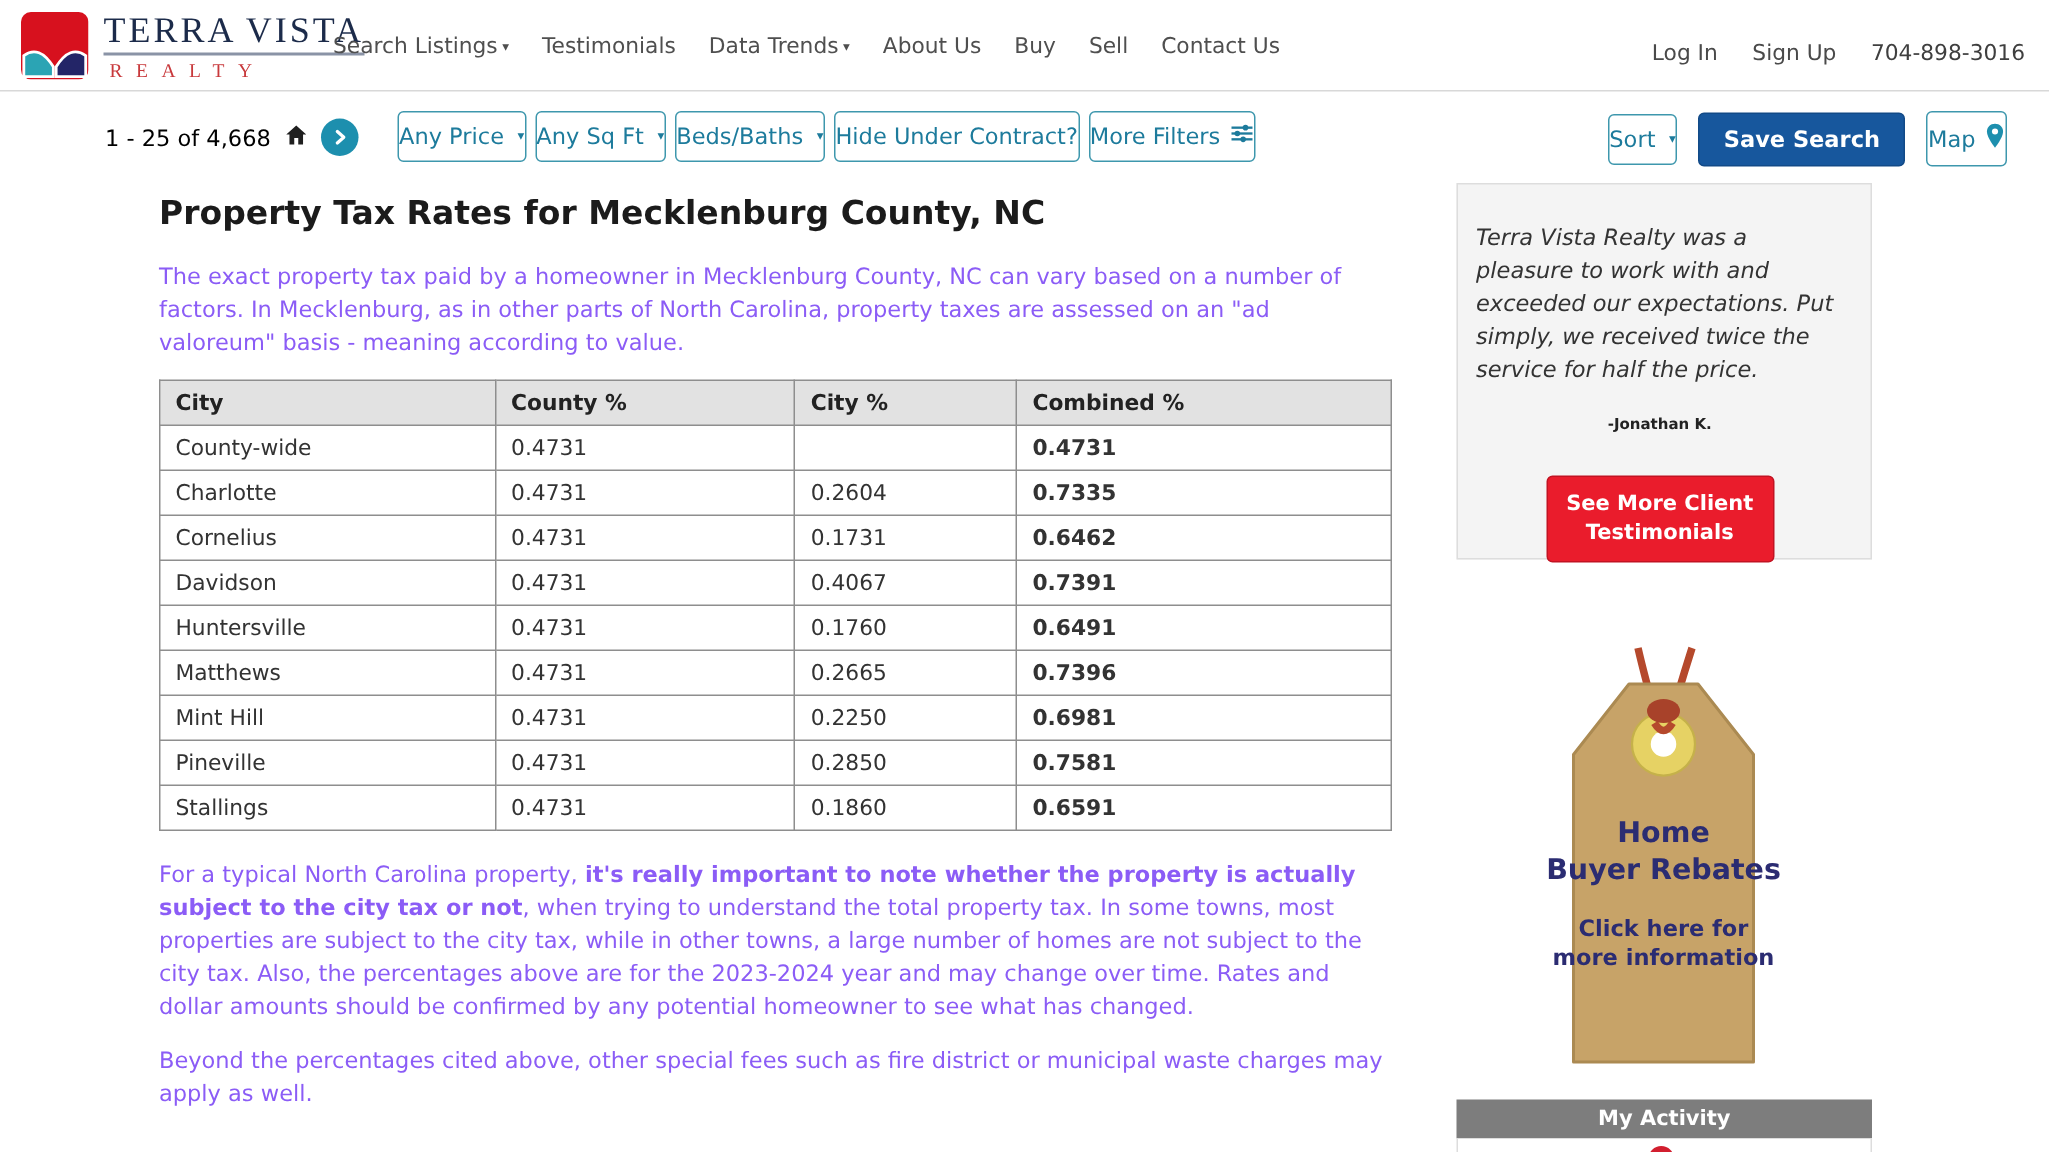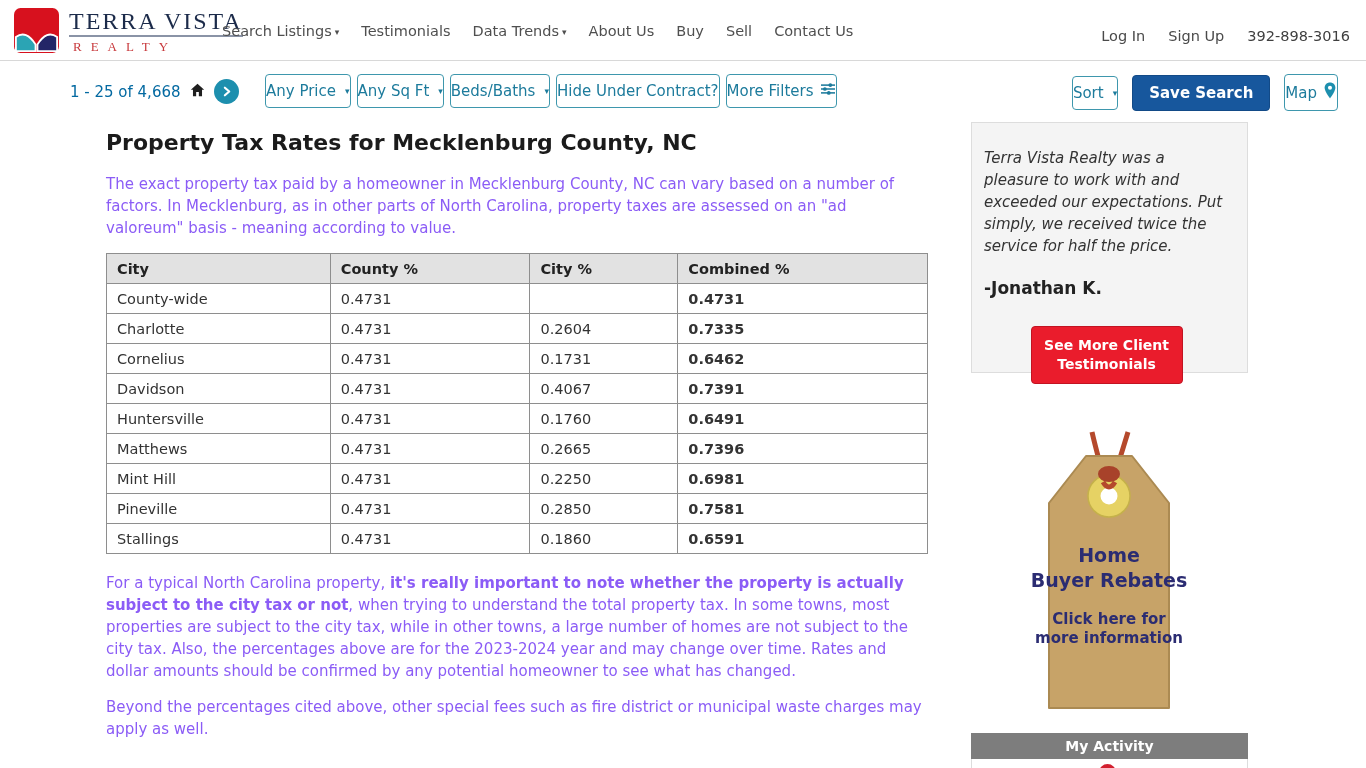--- a/index.html
+++ b/index.html
@@ -21,21 +21,21 @@
   .nav { position:absolute; left:222px; top:0; height:61px; display:flex; align-items:center; gap:22px; }
   .nav-item { font-size:14.5px; color:#4f4f4f; cursor:pointer; white-space:nowrap; }
   .caret { font-size:9px; color:#4f4f4f; margin-left:3px; vertical-align:1px; }
   .nav-right { position:absolute; right:16px; top:0; height:71px; display:flex; align-items:center; gap:23px; }
   .nav-right .nav-item { color:#4a4a4a; }
   .phone { font-size:14.5px; color:#3f3f3f; }
 
   
   .filterbar { position:absolute; left:0; top:61px; width:1366px; height:52px; }
   .results { position:absolute; left:70px; top:18px; display:flex; align-items:center; gap:8px;
-             font-size:15px; color:#0369a1; }
+             font-size:15px; color:#000000; }
   .next-btn { width:25px; height:25px; border-radius:50%; background:#1d8fae; border:none;
               display:flex; align-items:center; justify-content:center; cursor:pointer; }
   .filters { position:absolute; left:265px; top:13px; display:flex; gap:6px; }
   .f-btn { background:#fff; border:1px solid #3e97ad; color:#1d7b9c; font-size:15px;
            padding:7px 0; border-radius:4px; cursor:pointer; white-space:nowrap;
            display:flex; align-items:center; gap:6px;
            font-family:"DejaVu Sans","Liberation Sans",sans-serif; }
   .right-actions { position:absolute; right:28px; top:13px; display:flex; gap:14px; align-items:center; }
   .save-btn { background:#17579d; color:#fff; font-weight:bold; font-size:15px;
               border:1px solid #124a87; border-radius:4px; padding:8px 16px; cursor:pointer;
@@ -51,21 +51,21 @@
                                padding:6px 10px; text-align:left; height:30px; }
   table.tax th { background:#e2e2e2; color:#222; font-weight:bold; }
   table.tax td.combined { font-weight:bold; }
   col.c1{width:224px} col.c2{width:200px} col.c3{width:148px} col.c4{width:250px}
 
   
   .sidebar { position:absolute; left:971px; top:122px; width:277px; height:646px; }
   .testimonial { position:absolute; left:0; top:0; width:277px; height:251px;
                  background:#f4f4f4; border:1px solid #ddd; padding:24px 18px 0 12px; }
   .quote { font-size:15px; font-style:italic; color:#333; line-height:22px; }
-  .author { font-size:17px; font-weight:bold; color:#222; margin-top:21px; }
+  .author { font-size:10px; font-weight:bold; color:#222; margin-top:21px;text-align:center; }
   .testi-btn { display:block; margin:28px auto 0 auto; background:#ea1c2c; color:#fff;
                font-weight:bold; font-size:14px; border:1px solid #c21322; border-radius:4px;
                padding:9px 12px; width:152px; line-height:1.35; cursor:pointer; text-align:center;
                font-family:"DejaVu Sans","Liberation Sans",sans-serif; }
   .tag-wrap { position:absolute; left:58px; top:308px; width:160px; height:285px; cursor:pointer; }
   .tag-svg { position:absolute; left:0; top:0; }
   .tag-text { position:absolute; width:160px; text-align:center; color:#2b2c72; font-weight:bold; }
   .tag-l1 { top:114px; font-size:19px; }
   .tag-l2 { top:139px; font-size:19px; }
   .tag-l3 { top:180px; font-size:15px; }
@@ -102,21 +102,21 @@
       <span class="nav-item">Testimonials</span>
       <span class="nav-item"><span>Data Trends</span><span class="caret">▾</span></span>
       <span class="nav-item">About Us</span>
       <span class="nav-item">Buy</span>
       <span class="nav-item">Sell</span>
       <span class="nav-item">Contact Us</span>
     </div>
     <div class="nav-right">
       <span class="nav-item">Log In</span>
       <span class="nav-item">Sign Up</span>
-      <span class="phone">392-898-3016</span>
+      <span class="phone">704-898-3016</span>
     </div>
   </div>
 
   <div class="filterbar">
     <div class="results">
       <span>1 - 25 of 4,668</span>
       <span>
         <svg width="17" height="16" viewBox="0 0 24 24">
             <path d="M12 2.5l10 9h-3.2v10h-4.8v-6.5h-4v6.5H5.2v-10H2z" fill="#1f1f1f"></path>
           </svg>

